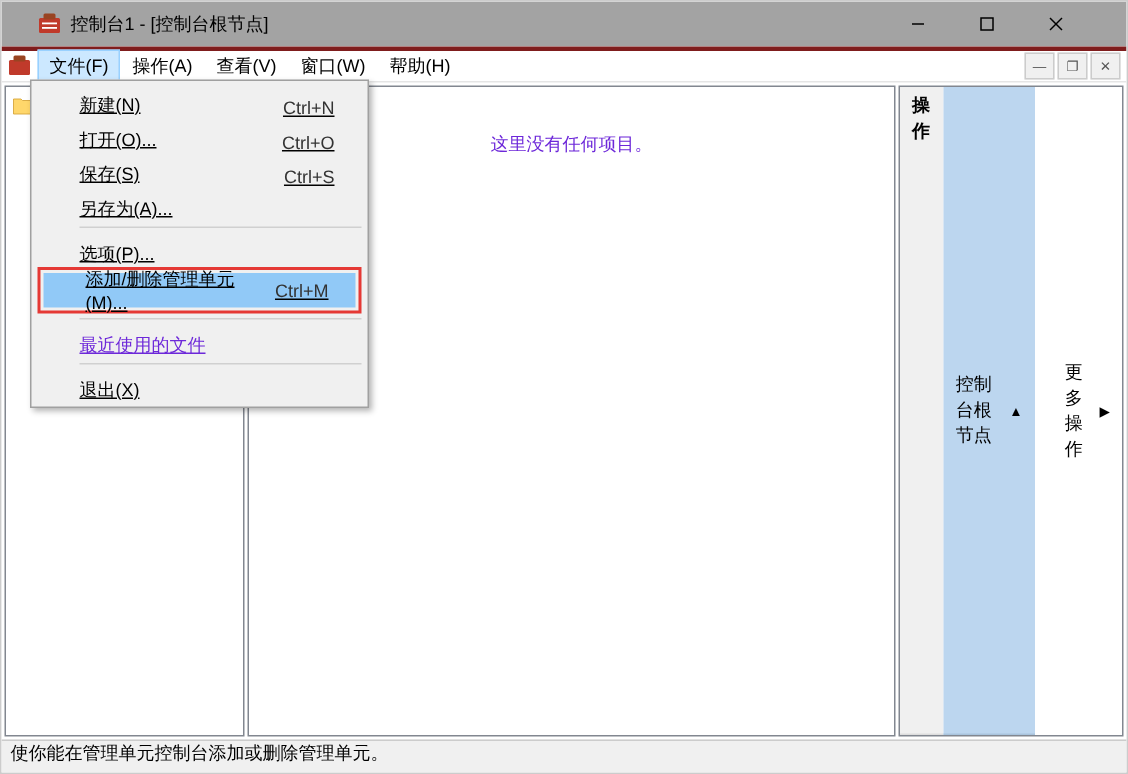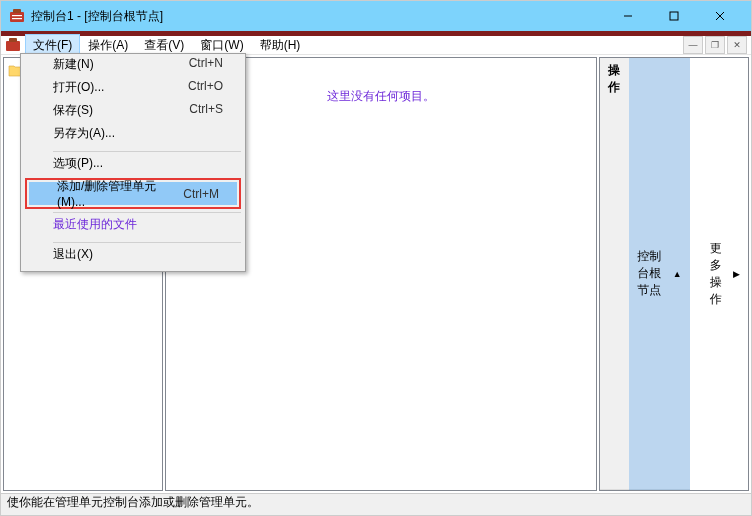--- a/index.html
+++ b/index.html
@@ -1,27 +1,27 @@
 <!DOCTYPE html>
 <html><head>
 <meta charset="utf-8">
 <style>
 * { margin: 0; padding: 0; box-sizing: border-box; font-family: "Microsoft YaHei", "SimSun", sans-serif; font-size: 12px; }
 body { background: #fff; width: 752px; height: 516px; overflow: hidden; display: flex; flex-direction: column; border: 1px solid #ccc; }
-.titlebar { height: 30px; display: flex; align-items: center; padding: 0 8px; background: #7dd3fc; }
+.titlebar { height: 30px; display: flex; align-items: center; padding: 0 24px; background: #a3a3a3; }
 .titlebar .icon { width: 16px; height: 16px; margin-right: 6px; }
 .titlebar .title { flex: 1; color: #000; }
 .titlebar .winbtn { width: 46px; height: 30px; display: flex; align-items: center; justify-content: center; color: #000; }
-.menubar { height: 24px; display: flex; align-items: center; padding: 0 4px; border-top: 5px solid #7f1d1d; border-bottom: 1px solid #e5e5e5; background: #fff; position: relative; }
+.menubar { height: 24px; display: flex; align-items: center; padding: 0 4px; border-top: 3px solid #7f1d1d; border-bottom: 1px solid #e5e5e5; background: #fff; position: relative; }
 .menubar .mitem { padding: 3px 8px; cursor: default; }
 .menubar .mitem.active { background: #cce8ff; border: 1px solid #99d1ff; padding: 2px 7px; }
 .menubar .spacer { flex: 1; }
 .menubar .mdibtn { width: 20px; height: 18px; display: flex; align-items: center; justify-content: center; border: 1px solid #ccc; margin-left: 2px; font-size: 9px; color: #555; background: #f0f0f0; }
 .dropdown { position: absolute; top: 53px; left: 20px; width: 226px; background: #f0f0f0; border: 1px solid #a0a0a0; box-shadow: 2px 2px 4px rgba(0,0,0,.3); z-index: 10; padding: 2px; }
-.dropdown .row { display: flex; align-items: flex-start; height: 23px; padding: 0 20px 0 30px; color: #000; }
+.dropdown .row { display: flex; align-items: flex-end; height: 23px; padding: 0 20px 0 30px; color: #000; text-decoration: underline; }
 .dropdown .row.disabled { color: #6d28d9; }
 .dropdown .row .lbl { flex: 1; }
 .dropdown .row .sc { color: #333; }
 .dropdown .sep { height: 1px; background: #d0d0d0; margin: 3px 2px 3px 30px; }
 .dropdown .row.hl-wrap { padding: 0; height: auto; }
 .hlbox { border: 2px solid #e53935; padding: 2px; margin: 0 2px; }
 .hlbox .inner { display: flex; align-items: center; height: 23px; padding: 0 18px 0 28px; background: #91c9f7; }
 .hlbox .inner .lbl { flex: 1; }
 .content { flex: 1; display: flex; background: #fff; overflow: hidden; }
 .treepane { width: 160px; border: 1px solid #828790; margin: 2px 0 2px 2px; display: flex; align-items: flex-start; padding: 4px; background: #fff; }

